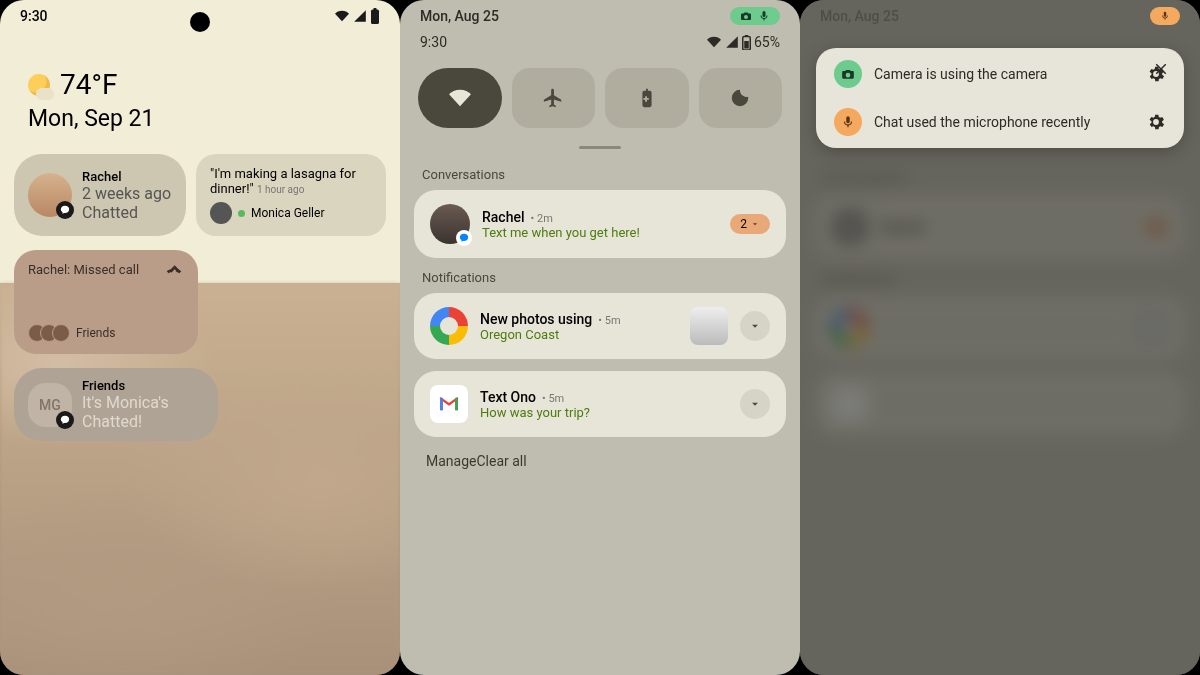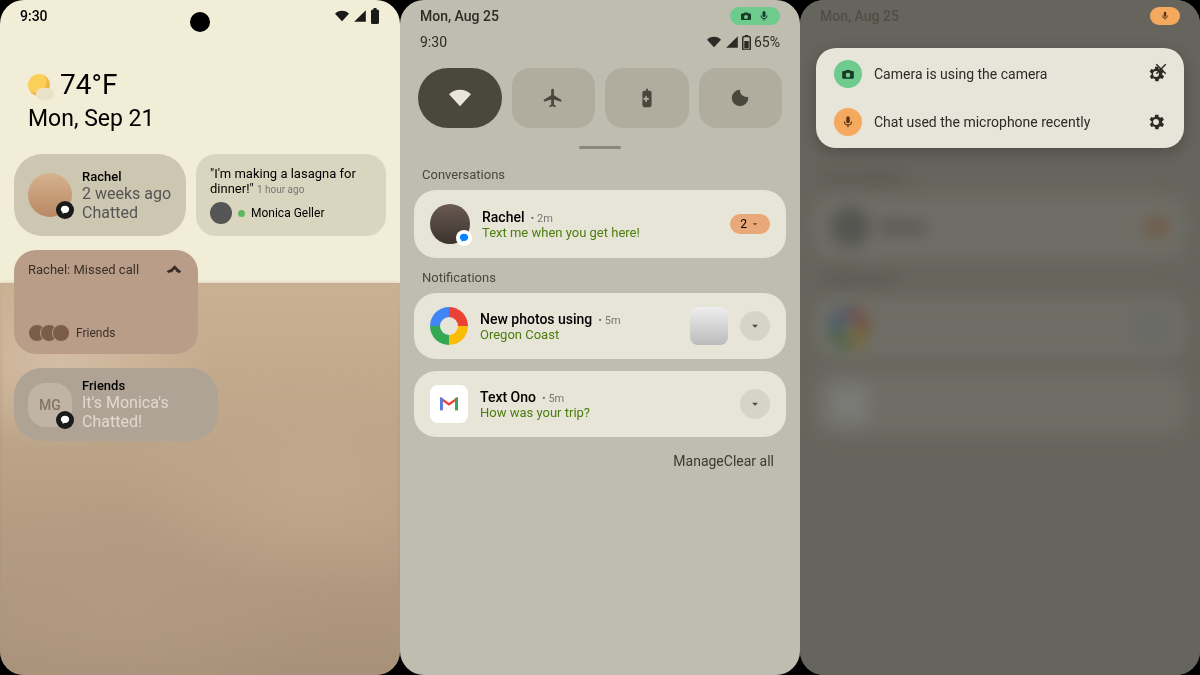--- a/index.html
+++ b/index.html
@@ -246,21 +246,21 @@
       conic-gradient(#ea4335 0 90deg,#fbbc05 90deg 180deg,#34a853 180deg 270deg,#4285f4 270deg 360deg);
   }
   .photos-icon::after{
     content:'';position:absolute;inset:10px;background:#e7e5d8;border-radius:50%;
   }
   .gmail-icon {
     width:38px;height:38px;border-radius:8px;background:#fff;flex-shrink:0;
     display:flex;align-items:center;justify-content:center;position:relative;
   }
   .bottom-actions {
-    display:flex;justify-content:flex-end;padding:4px 26px;font-size:14px;color:#3c3a30;
+    display:flex;justify-content:flex-start;padding:4px 26px;font-size:14px;color:#3c3a30;
   }
   
   .s3 {
     background:#bfbdb0;
     position:relative;
   }
   .s3 .dim {
     position:absolute;inset:0;background:rgba(30,30,26,0.55);
   }
   .s3 .blurred {

